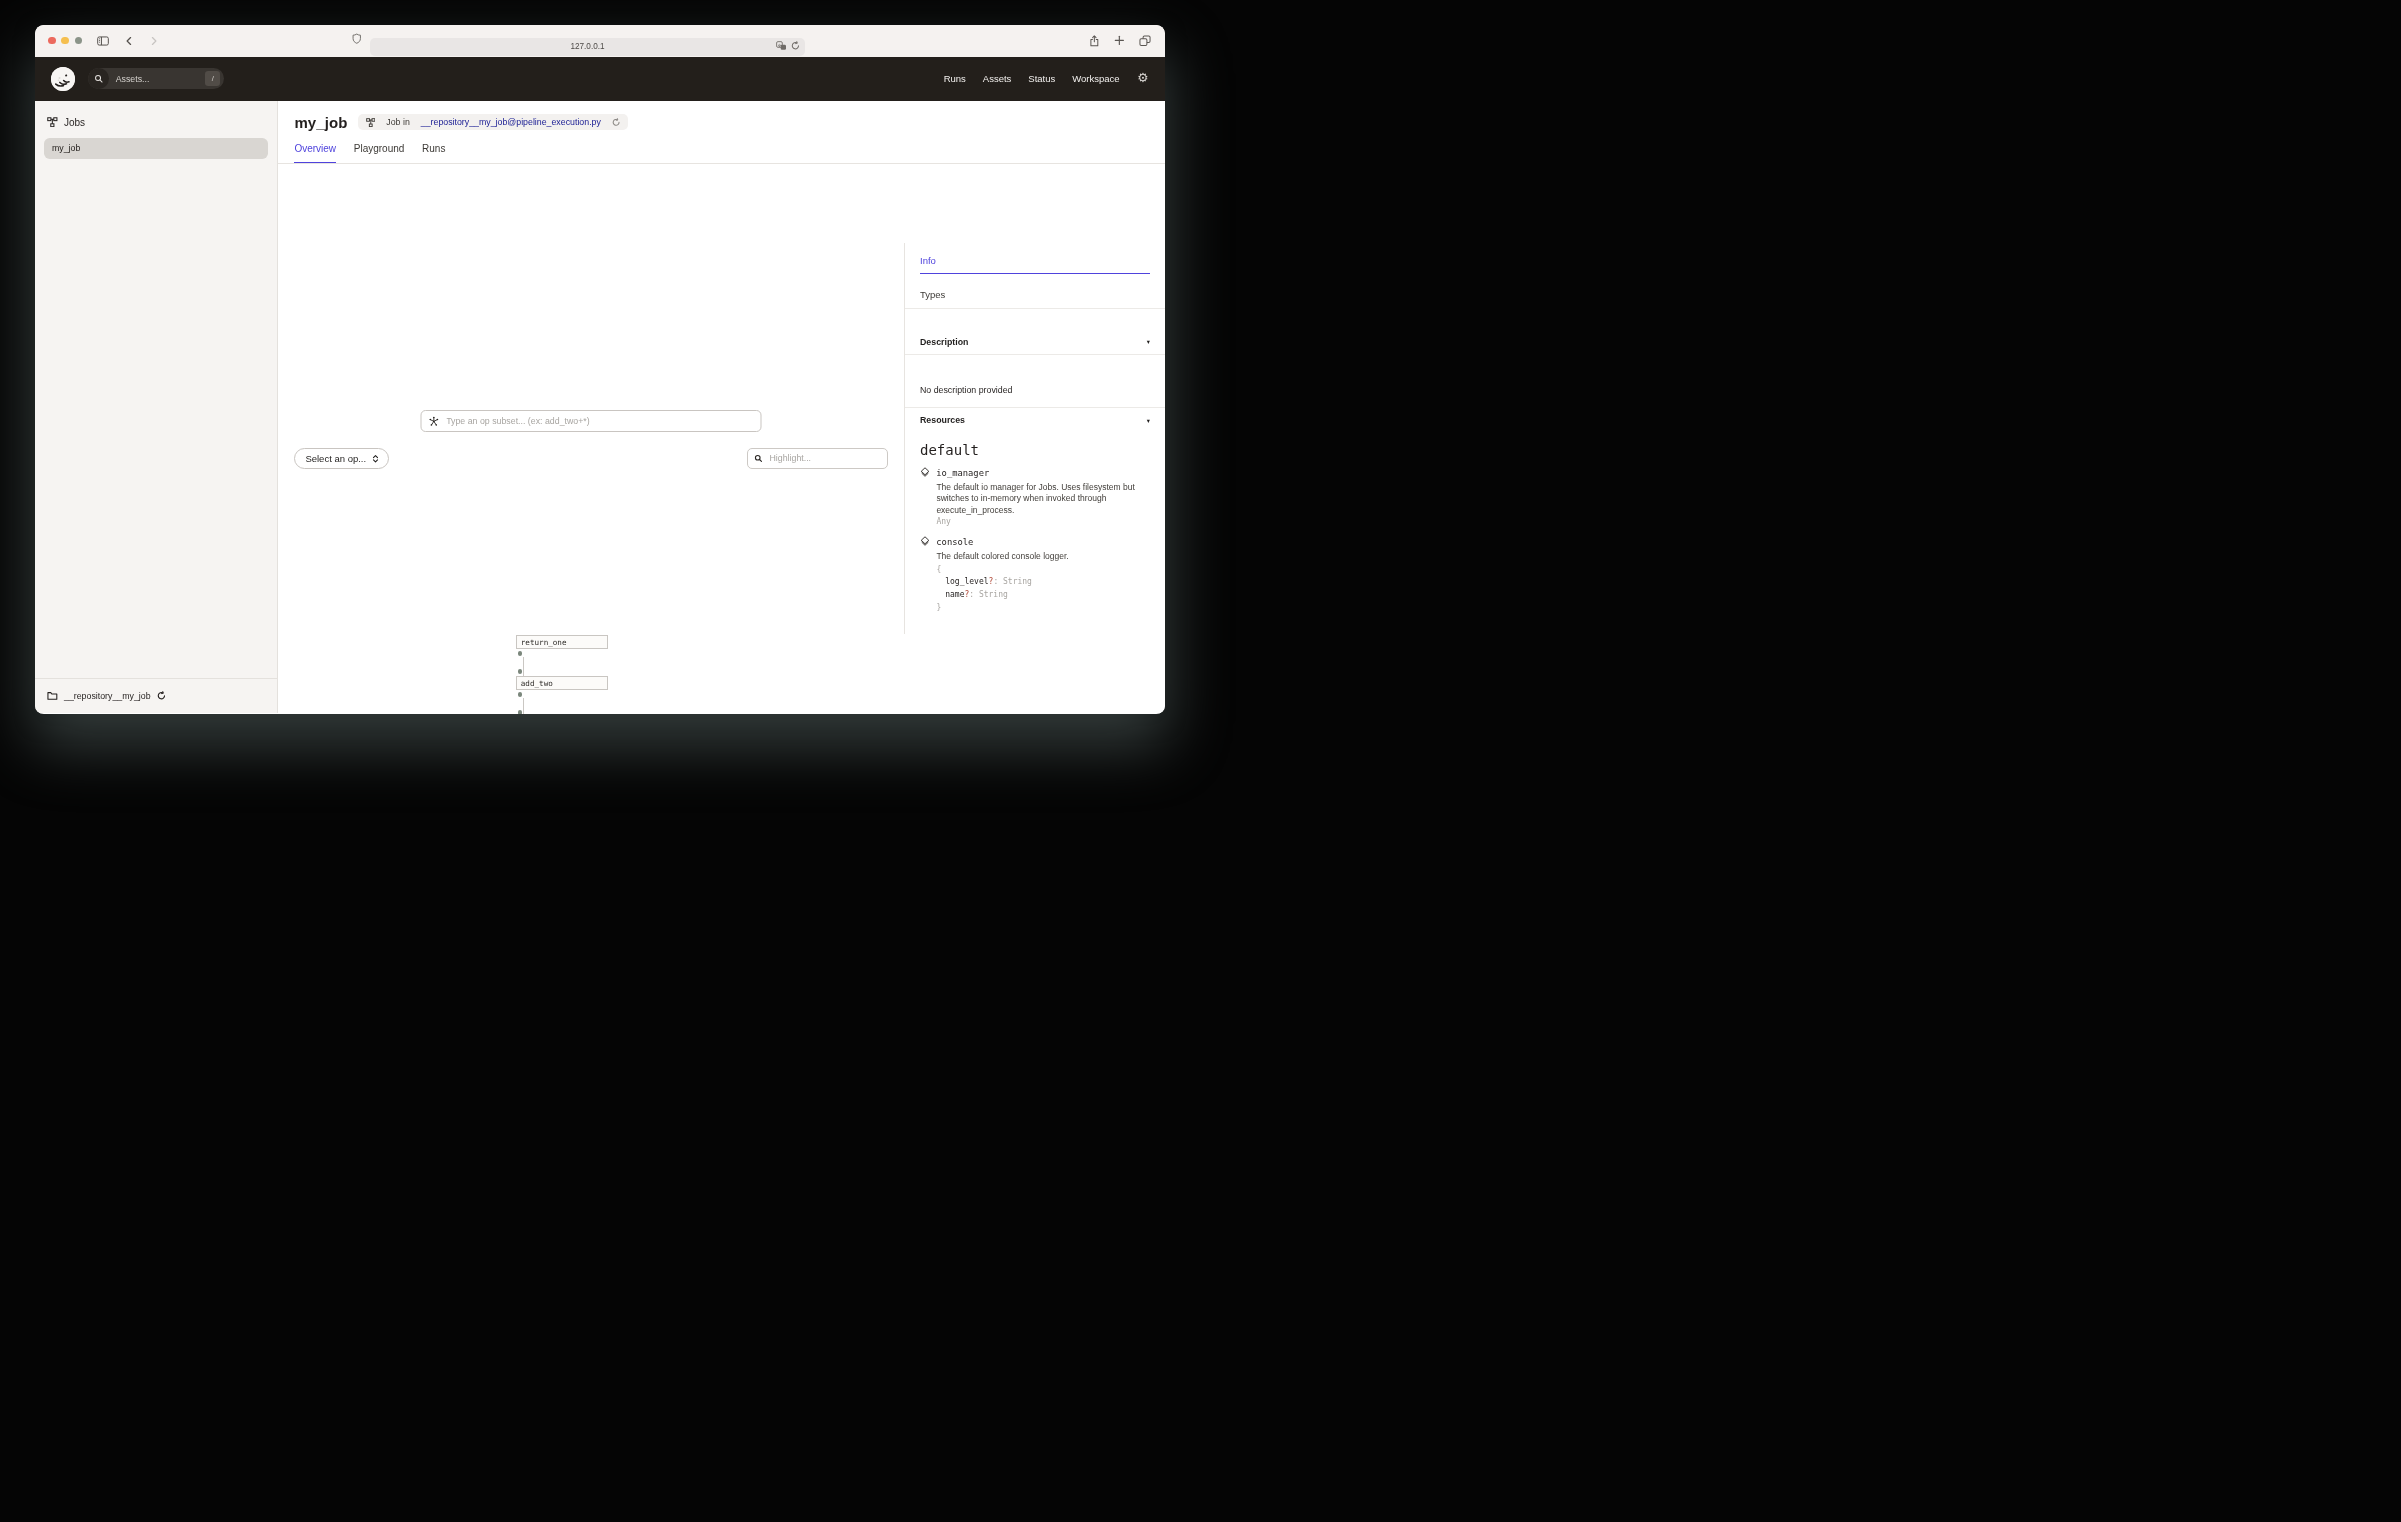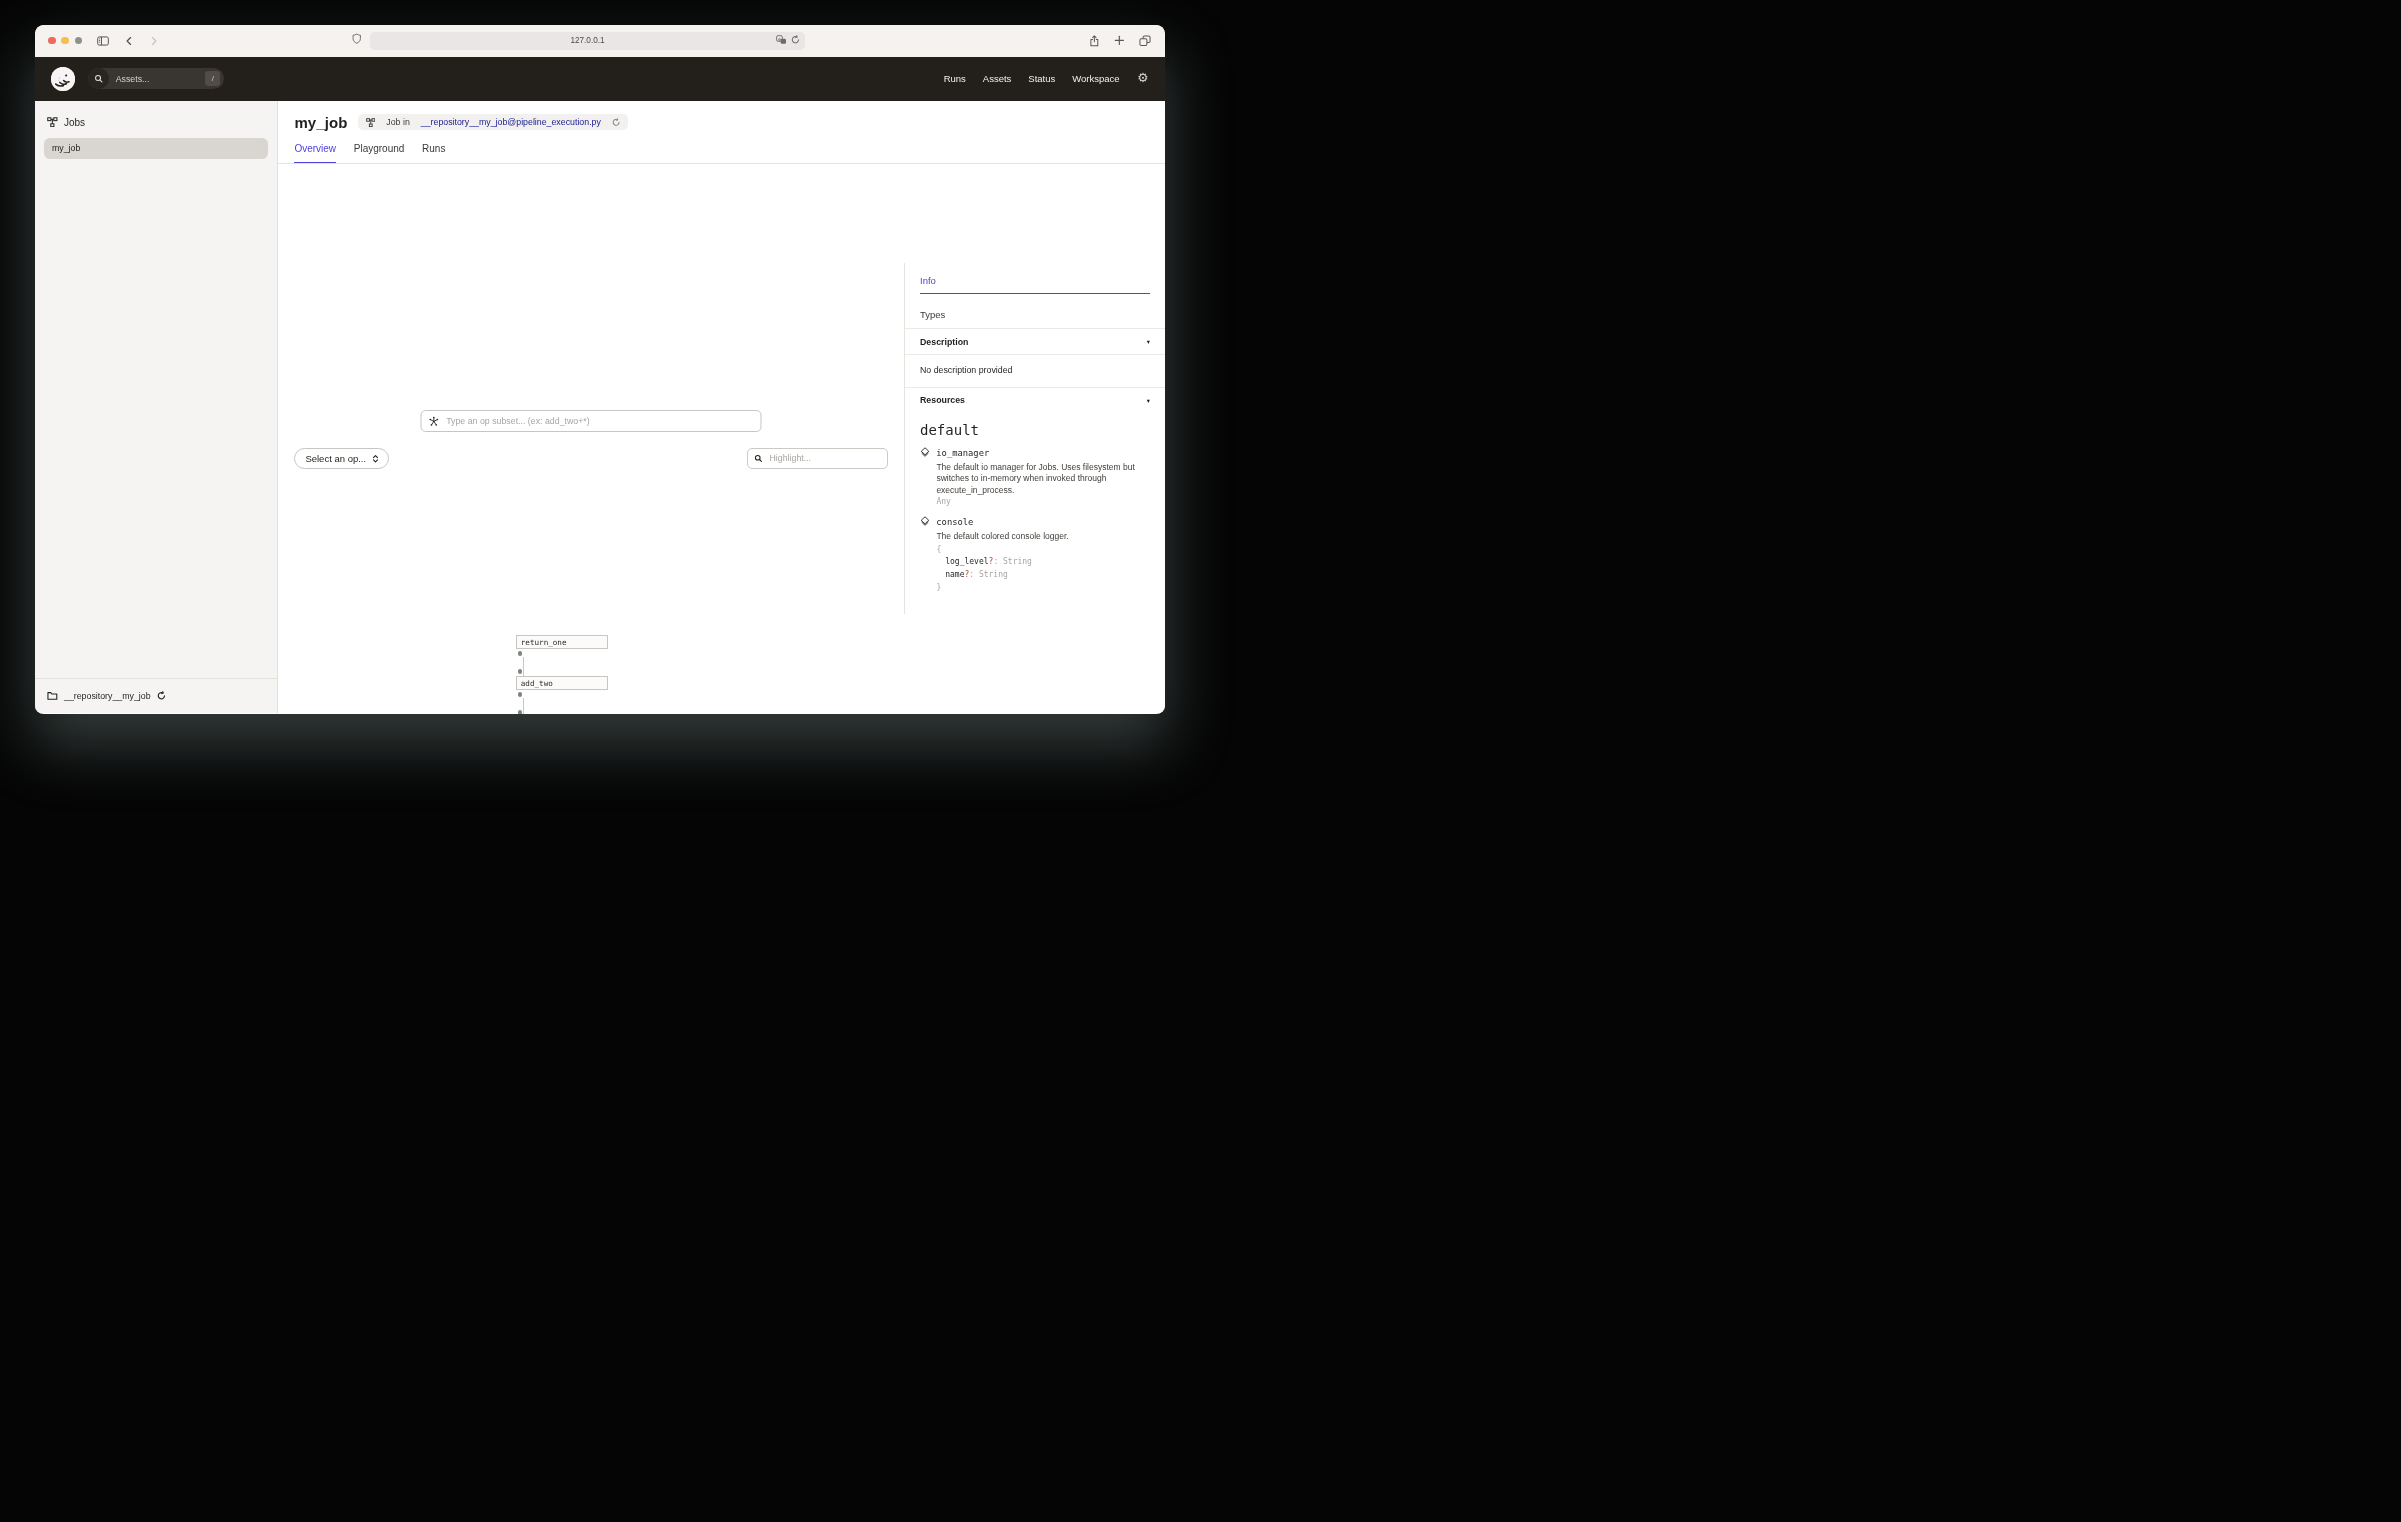--- a/index.html
+++ b/index.html
@@ -12,21 +12,21 @@
     border-radius:8.8px;overflow:hidden;background:#fff;
     box-shadow:0 28px 60px 5px rgba(128,150,148,.38),0 6.3px 19px rgba(0,0,0,.7);}
 
   
   .chrome{height:32px;background:#f5f2f0;position:relative;display:flex;align-items:center;}
   .traffic{display:flex;gap:5.7px;margin-left:13.2px;}
   .tl{width:7.6px;height:7.6px;border-radius:50%;}
   .tl.red{background:#ec6a5e;} .tl.yellow{background:#f5bf4f;} .tl.gray{background:#8b9489;}
   .chrome-icon{color:#57534f;margin-left:15px;cursor:default;}
   .chrome-icon.disabled{color:#c8c5c2;}
-  .urlbar{position:absolute;left:335px;top:7px;width:435px;height:18.3px;background:#e9e6e5;
+  .urlbar{position:absolute;left:335px;top:13px;width:435px;height:18.3px;background:#e9e6e5;
     border-radius:5px;display:flex;align-items:center;justify-content:center;}
   .urlbar .url{font-size:8.2px;color:#4d4a47;}
   .url-right{position:absolute;right:5px;top:3.8px;display:flex;gap:5px;align-items:center;color:#6f6b67;}
   .shield{position:absolute;left:317px;top:8.8px;color:#6f6b67;}
   .chrome-right{position:absolute;right:14px;top:0;height:32px;display:flex;gap:14.5px;align-items:center;color:#5a5652;}
 
   
   .dg-header{height:44px;background:#231f1b;display:flex;align-items:center;padding:0 16.4px;}
   .logo{width:24px;height:24px;border-radius:50%;background:#f7f5f3;position:relative;flex:none;}
   .search-pill{margin-left:12.6px;width:136px;height:21.4px;border-radius:10.7px;background:#393531;
@@ -97,21 +97,21 @@
   .op-subset .glyph{color:#211e1b;flex:none;}
 
   
   .info-panel{width:261px;flex:none;background:#fff;border-left:0.6px solid #e7e4e0;overflow:hidden;}
   .panel-tabs{display:flex;gap:15px;padding:12px 15px 0;border-bottom:0.6px solid #eceae7;flex-direction:column;}
   .ptab{font-size:9.5px;color:#3d3a36;padding-bottom:7px;border-bottom:1.9px solid transparent;cursor:pointer;}
   .ptab.active{color:#4f43dd;border-bottom-color:#4f43dd;}
   .section-head{display:flex;align-items:center;justify-content:space-between;padding:7.6px 15px;cursor:pointer;}
   .section-head .st{font-size:8.8px;font-weight:bold;color:#211f1e;}
   .caret{font-size:6.3px;color:#211f1e;}
-  .bline{border-bottom:0.6px solid #eceae7;}
+  .bline{border-bottom:0.6px solid #eceae7;margin-top:20px;}
   .section-body{padding:9.5px 15px 12px;font-size:8.8px;color:#231f1e;}
   .res-body{padding:8.8px 15px;}
   .res-group{font-family:"DejaVu Sans Mono",monospace;font-size:14px;color:#231f1e;margin-bottom:9.5px;}
   .res-item{margin-bottom:10px;}
   .res-head{display:flex;align-items:center;gap:6.3px;color:#231f1e;}
   .res-head .rn{font-family:"DejaVu Sans Mono",monospace;font-size:8.8px;}
   .res-desc{margin:3.8px 0 1.3px 16.4px;font-size:8.5px;line-height:1.35;color:#44403c;}
   .res-type{margin-left:16.4px;font-family:"DejaVu Sans Mono",monospace;font-size:8px;color:#a8a5a1;}
   .cfg{margin-left:16.4px;font-family:"DejaVu Sans Mono",monospace;font-size:8px;line-height:1.6;color:#a8a5a1;}
   .cfg .prop{color:#231f1e;}

